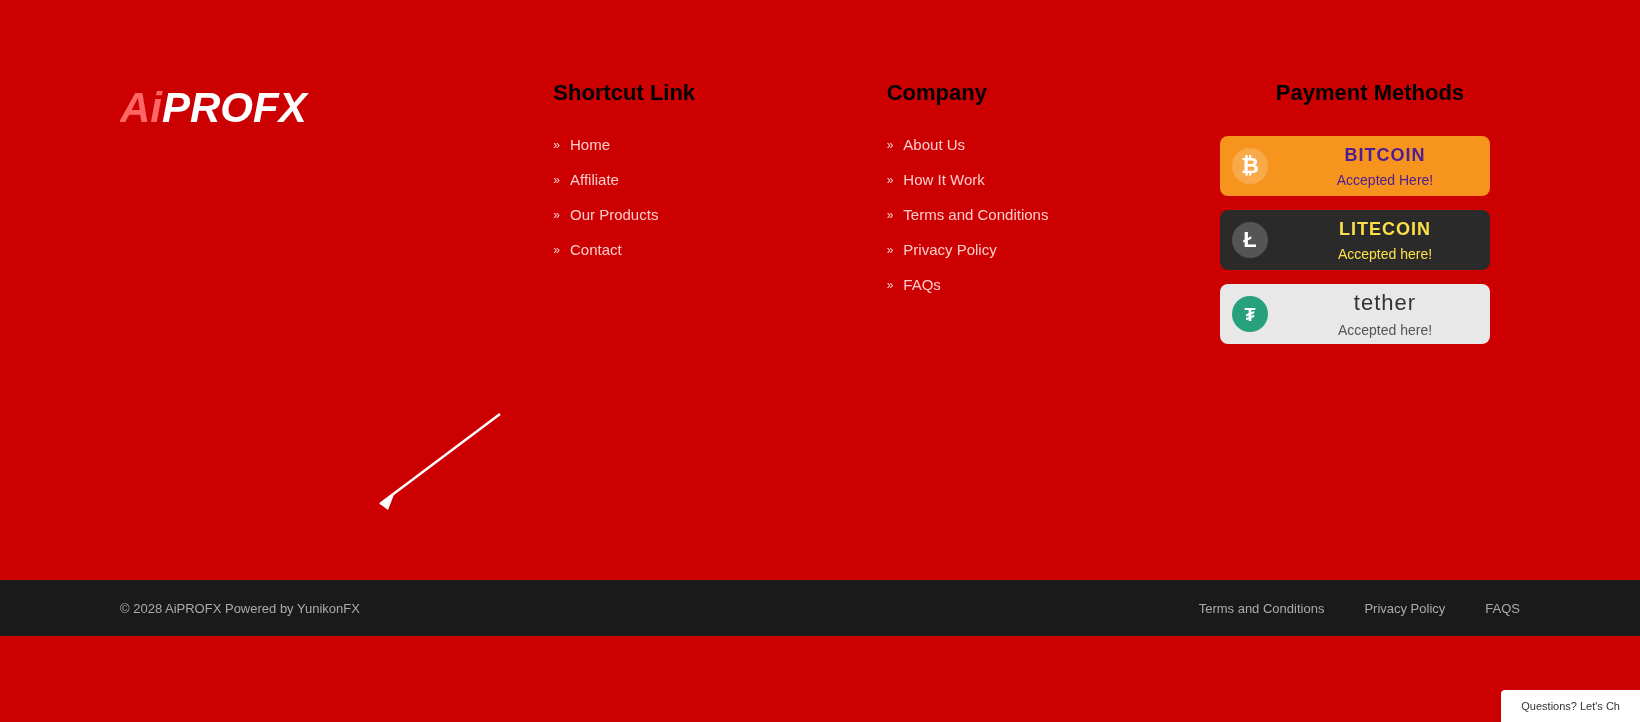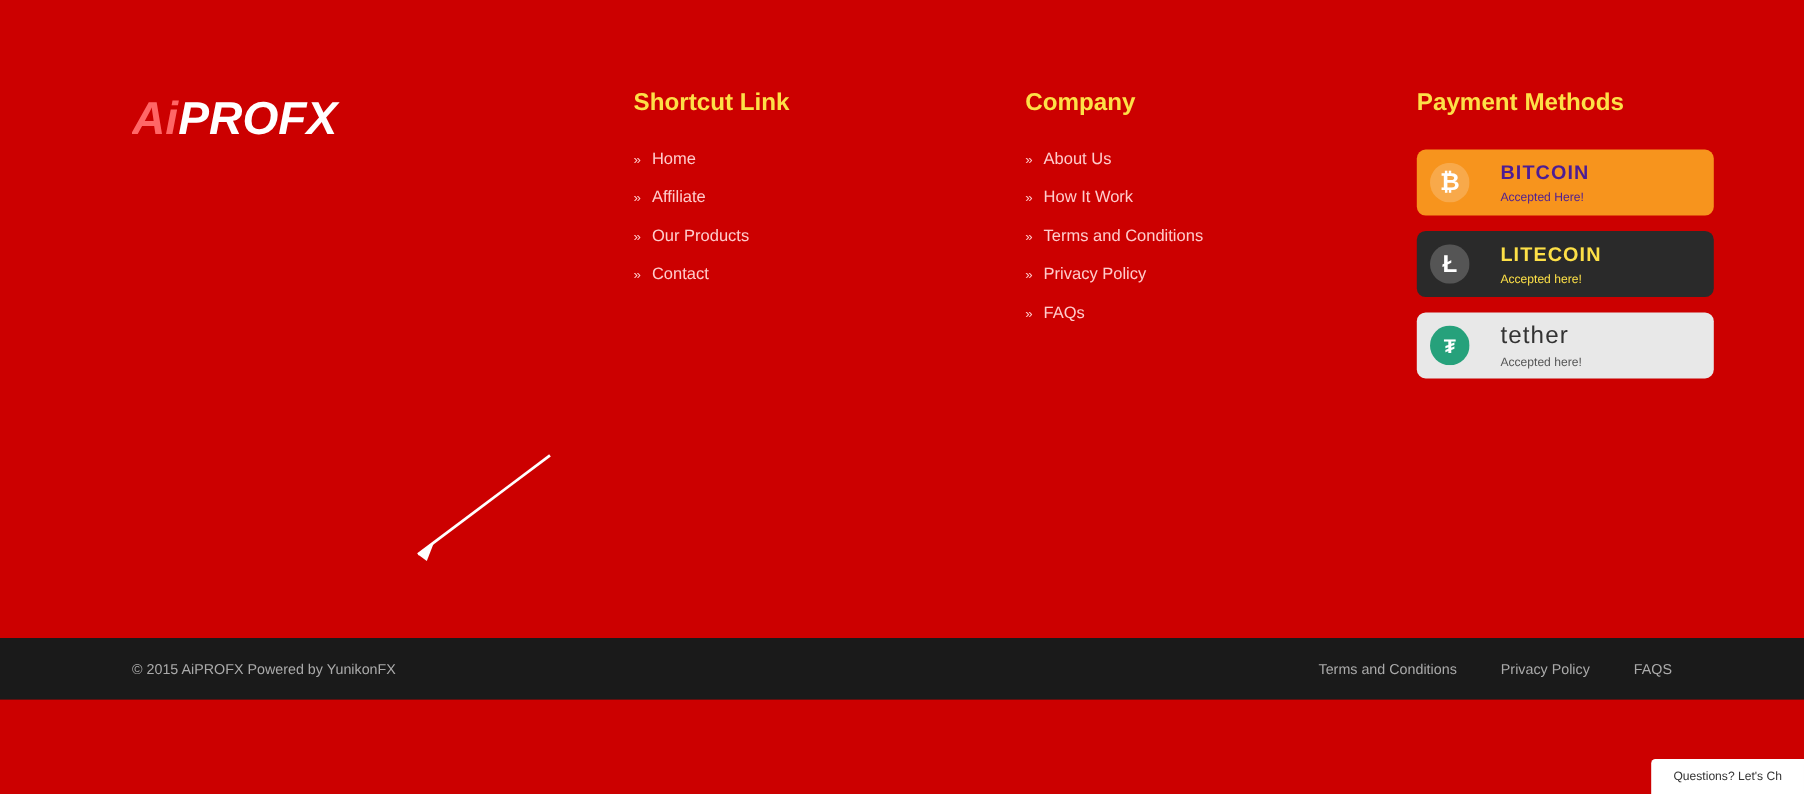--- a/index.html
+++ b/index.html
@@ -1,20 +1,20 @@
 <!DOCTYPE html>
 <html><head>
   <meta charset="utf-8">
   <style>
     * { margin: 0; padding: 0; box-sizing: border-box; }
     body { font-family: Arial, sans-serif; background: #cc0000; color: white; width: 1640px; min-height: 722px; overflow-x: hidden; }
 
     .footer-main {
       background: #cc0000;
-      padding: 80px 52px 100px 120px;
+      padding: 80px 120px 100px 120px;
       display: flex;
       gap: 0;
       justify-content: space-between;
       min-height: 580px;
     }
 
     .col-brand {
       flex: 0 0 320px;
     }
 
@@ -34,26 +34,27 @@
       color: white;
       font-weight: bold;
     }
 
     .col-shortcut, .col-company {
       flex: 0 0 220px;
     }
 
     .col-payment {
       flex: 0 0 300px;
+      text-align: center;
     }
 
     .col-title {
       font-size: 22px;
       font-weight: 600;
-      color: #fde047;
+      color: #000000;
       margin-bottom: 30px;
       padding-bottom: 0;
     }
 
     .footer-link {
       display: flex;
       align-items: center;
       gap: 10px;
       color: #ffcccc;
       font-size: 15px;
@@ -106,21 +107,21 @@
     }
 
     .payment-name {
       font-weight: 900;
       font-size: 18px;
       letter-spacing: 1px;
       display: block;
     }
 
     .payment-accepted {
-      font-size: 11px;
+      font-size: 14px;
       display: block;
       margin-top: 6px;
     }
 
     .bitcoin .payment-name,
     .bitcoin .payment-accepted { color: #4c1d95; }
     .litecoin .payment-name,
     .litecoin .payment-accepted { color: #fde047; }
     .tether .payment-name,
     .tether .payment-accepted { color: #333; }
@@ -272,21 +273,21 @@
 </div>
 
 <div style="position:relative; height:0;">
   <svg style="position:absolute; bottom:56px; left:320px; pointer-events:none;" width="260" height="120" viewBox="0 0 260 120">
     <line x1="180" y1="10" x2="60" y2="100" stroke="white" stroke-width="2.5"></line>
     <polygon points="60,100 75,88 68,106" fill="white"></polygon>
   </svg>
 </div>
 
 <div class="footer-bottom">
-  <span class="footer-bottom-left">© 2015 AiPROFX Powered by YunikonFX</span>
+  <span class="footer-bottom-left">© 2028 AiPROFX Powered by YunikonFX</span>
   <div class="footer-bottom-right">
     <a class="footer-bottom-link">Terms and Conditions</a>
     <a class="footer-bottom-link">Privacy Policy</a>
     <a class="footer-bottom-link">FAQS</a>
   </div>
 </div>
 
 <div class="chat-button">
   <span>Questions? Let's Ch</span>
 </div>

